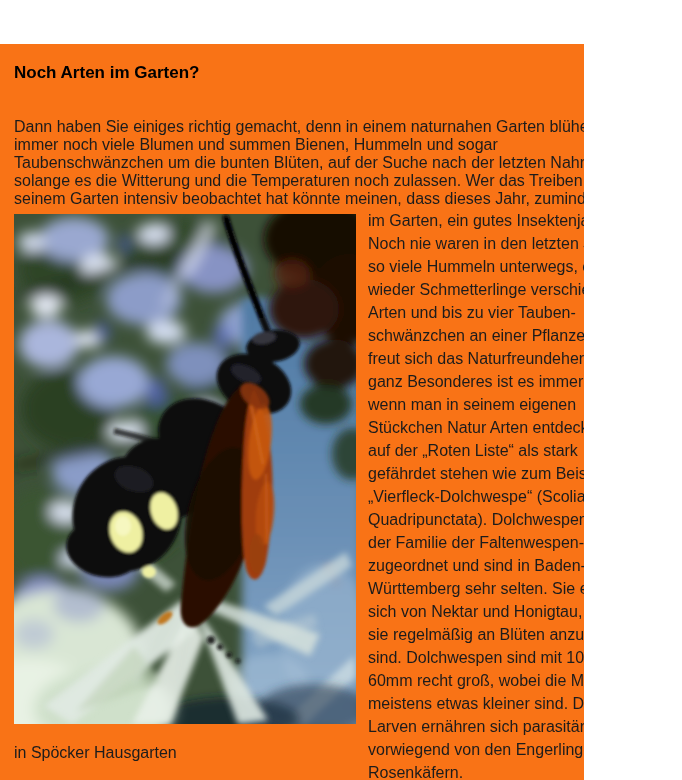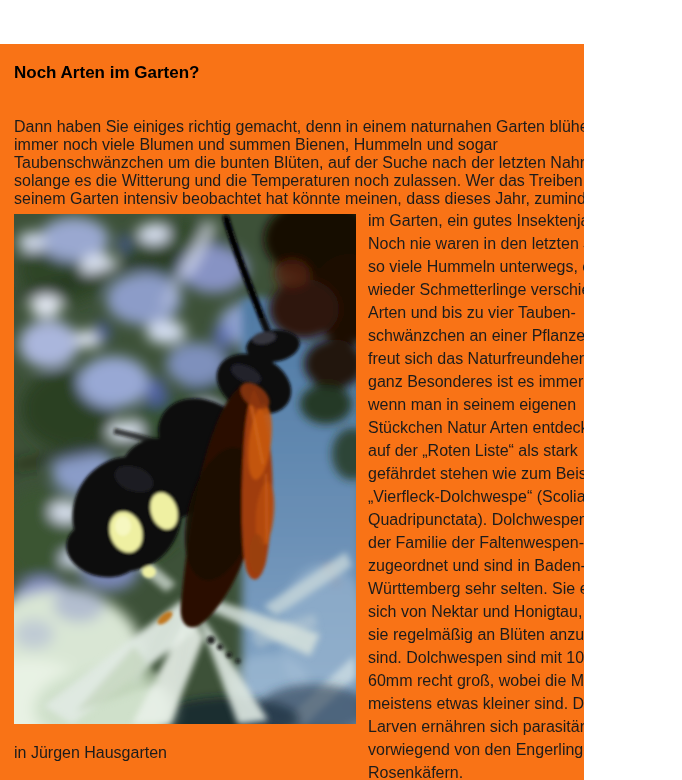--- a/index.html
+++ b/index.html
@@ -233,16 +233,16 @@
 sich von Nektar und Honigtau, weshalb
 sie regelmäßig an Blüten anzutreffen
 sind. Dolchwespen sind mit 10 bis
 60mm recht groß, wobei die Männchen
 meistens etwas kleiner sind. Die
 Larven ernähren sich parasitär,
 vorwiegend von den Engerlingen von
 Rosenkäfern.</p>
 
   <div class="caption">
-    <div>in Jürgen Hausgarten</div>
+    <div>in Spöcker Hausgarten</div>
   </div>
 
 </div>
 
 </body></html>

